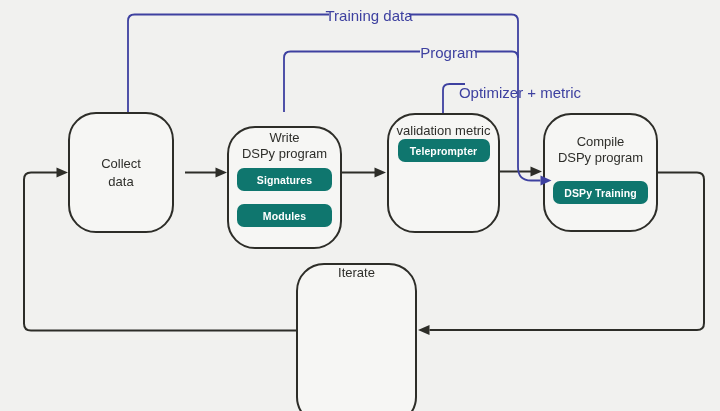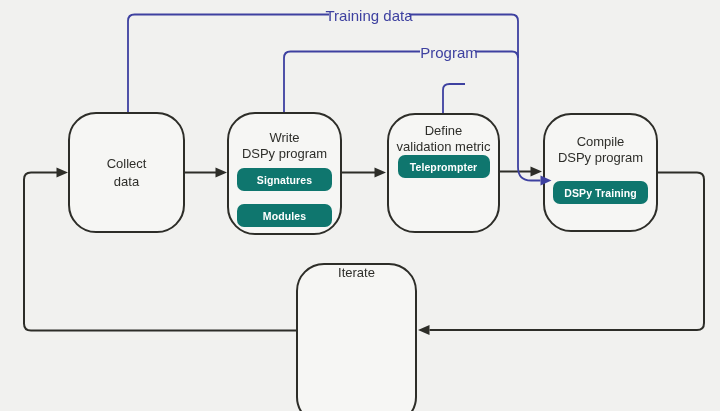--- a/index.html
+++ b/index.html
@@ -22,23 +22,23 @@
     align-items: center;
     z-index: 1;
     color: #2e2e2a;
   }
   .node .titles {
     text-align: center;
     font-size: 13px;
     line-height: 16px;
     color: #2e2e2a;
   }
-  .node-collect { left: 68px;  top: 112px; width: 117px; height: 121px; justify-content: center; }
+  .node-collect { left: 68px;  top: 112px; width: 106px; height: 121px; justify-content: center; }
   .node-collect .titles { line-height: 18px; }
-  .node-write   { left: 227px; top: 112px; width: 115px; height: 123px; padding-top: 16px; }
+  .node-write   { left: 227px; top: 126px; width: 115px; height: 123px; padding-top: 2px; }
   .node-define  { left: 387px; top: 113px; width: 113px; height: 120px; padding-top: 8px; }
   .node-compile { left: 543px; top: 113px; width: 115px; height: 119px; padding-top: 19px; }
   .node-iterate { left: 296px; top: 263px; width: 121px; height: 162px; justify-content: flex-start; }
   .chips { display: flex; flex-direction: column; align-items: center; }
   .node-write   .chips { margin-top: 6px;  gap: 13px; }
   .node-define  .chips { }
   .node-compile .chips { margin-top: 15px; }
   .chip {
     width: 95px;
     height: 23px;
@@ -95,21 +95,20 @@
       <div>DSPy program</div>
     </div>
     <div class="chips">
       <div class="chip">Signatures</div>
       <div class="chip">Modules</div>
     </div>
   </div>
 
   <div class="node node-define">
     <div class="titles">
-      <div>Define</div>
       <div>validation metric</div>
     </div>
     <div class="chips">
       <div class="chip">Teleprompter</div>
     </div>
   </div>
 
   <div class="node node-compile">
     <div class="titles">
       <div>Compile</div>
@@ -121,20 +120,21 @@
   </div>
 
   <div class="node node-iterate">
     <div class="titles">
       <div>Iterate</div>
     </div>
   </div>
 
   <div class="edge-label label-training">Training data</div>
   <div class="edge-label label-program">Program</div>
+  <div class="edge-label label-optimizer">Optimizer + metric</div>
 
   <svg id="connectors" width="720" height="411" viewBox="0 0 720 411">
 
     <path class="k-line" d="M296,330.5 H31 Q24,330.5 24,323.5 V179.5 Q24,172.5 31,172.5 H57"></path>
     <polygon class="k-head" points="56.5,167.6 68,172.5 56.5,177.4"></polygon>
 
     <path class="k-line" d="M185,172.5 H216.5"></path>
     <polygon class="k-head" points="215.5,167.6 227,172.5 215.5,177.4"></polygon>
 
     <path class="k-line" d="M342,172.5 H375.5"></path>

